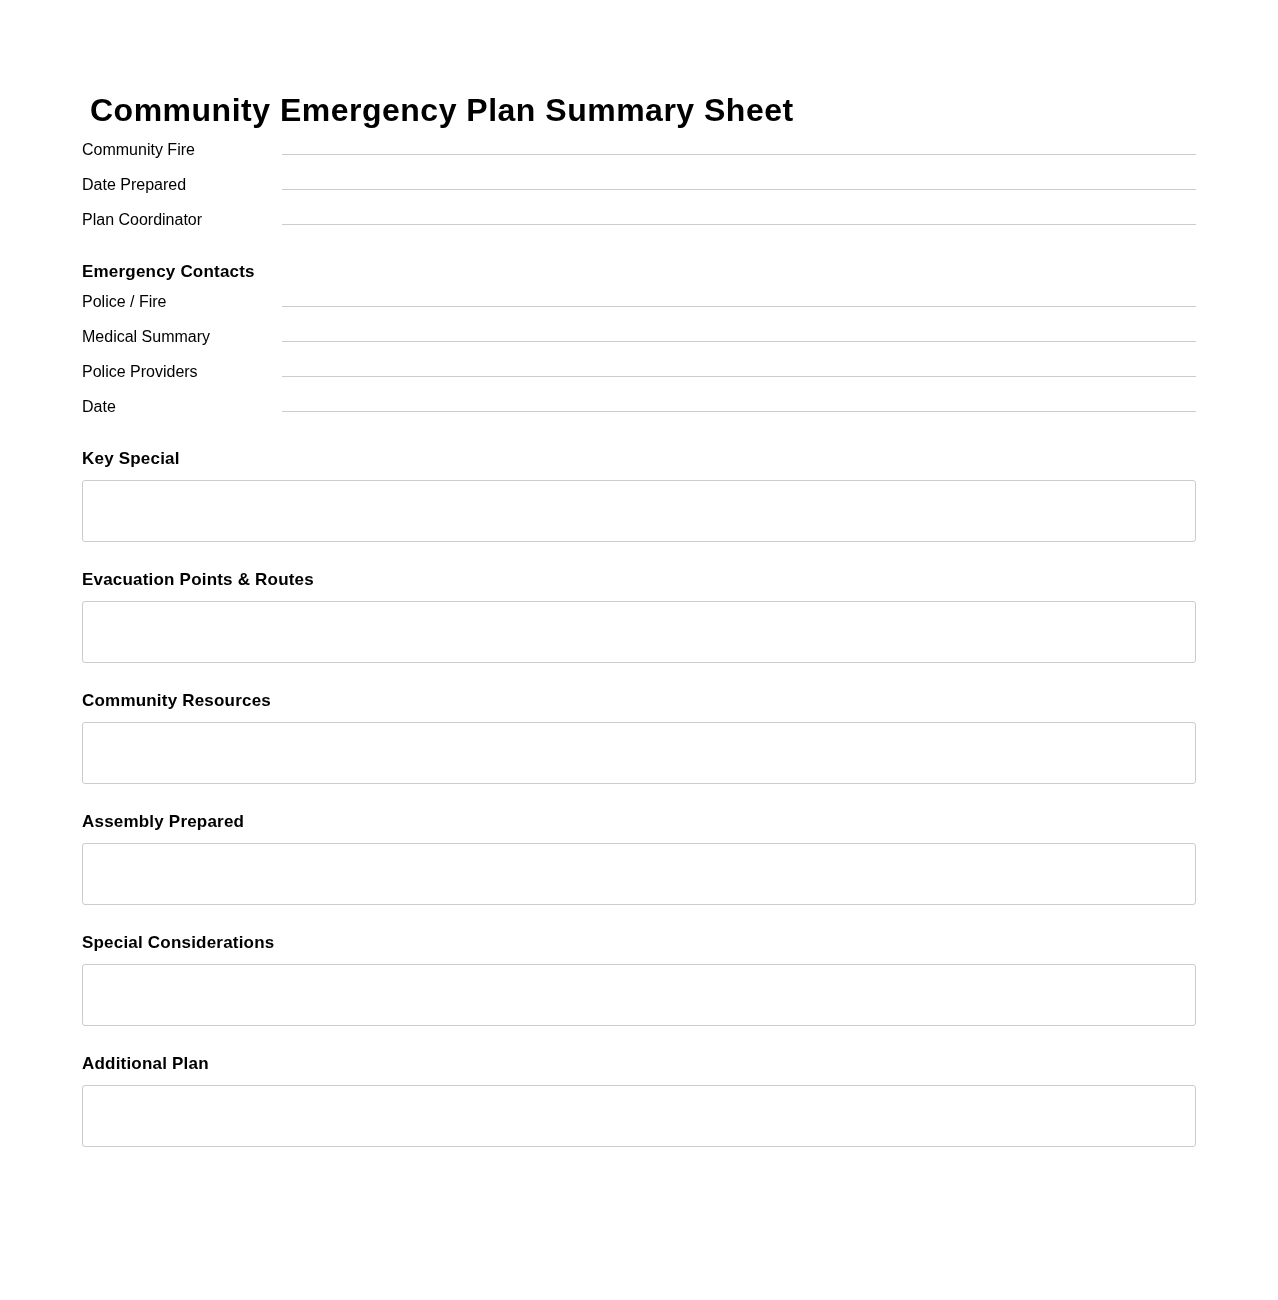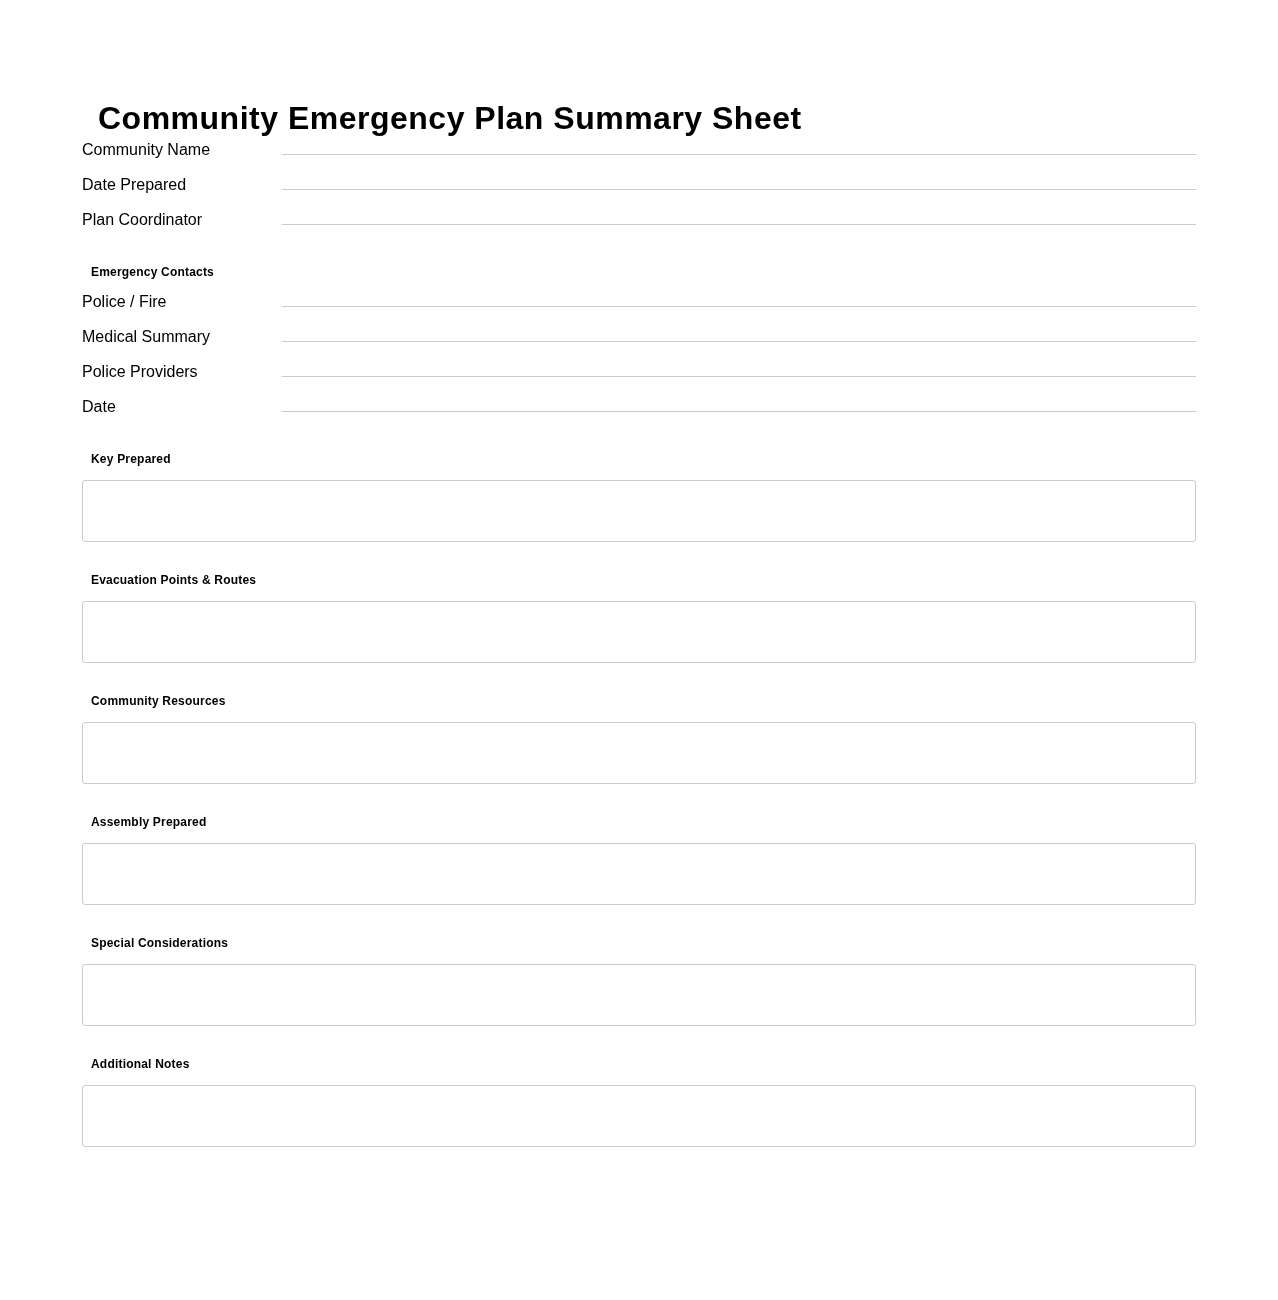--- a/index.html
+++ b/index.html
@@ -1,32 +1,32 @@
 <!DOCTYPE html>
 <html><head>
 <meta charset="utf-8">
 <style>
   html, body { margin:0; padding:0; background:#fff; }
   body { width:1278px; height:1300px; font-family:"Liberation Sans", sans-serif; color:#000; }
   .page { position:absolute; left:82px; top:0; width:1114px; }
-  h1 { position:absolute; top:82px; left:0; margin:16px; font-size:32px; font-weight:bold; letter-spacing:0.5px; line-height:40px; white-space:nowrap; }
+  h1 { position:absolute; top:82px; left:0; margin:8px; font-size:32px; font-weight:bold; letter-spacing:0.5px; line-height:40px; white-space:nowrap; }
   .row { position:absolute; left:0; width:1114px; height:35px; }
   .row .lbl { position:absolute; left:0; top:0; font-size:16px; line-height:20px; }
   .row .line { position:absolute; left:200px; right:0; top:14px; height:0; border-bottom:1px solid #cccccc; }
-  .sec { position:absolute; left:9px; font-size:12px; font-weight:bold; line-height:22px; white-space:nowrap; letter-spacing:0.2px; }
+  .sec { position:absolute; left:0; font-size:17px; font-weight:bold; line-height:22px; white-space:nowrap; letter-spacing:0.2px; }
   .box { position:absolute; left:0; width:1112px; height:60px; border:1px solid #cccccc; border-radius:3px; background:#fff; }
 </style>
 </head>
 <body>
 
 <div class="page">
   <h1>Community Emergency Plan Summary Sheet</h1>
 
   <div class="row" style="top:140px">
-    <span class="lbl">Community Name</span>
+    <span class="lbl">Community Fire</span>
     <div class="line"></div>
   </div>
   <div class="row" style="top:175px">
     <span class="lbl">Date Prepared</span>
     <div class="line"></div>
   </div>
   <div class="row" style="top:210px">
     <span class="lbl">Plan Coordinator</span>
     <div class="line"></div>
   </div>
@@ -43,30 +43,30 @@
   </div>
   <div class="row" style="top:362px">
     <span class="lbl">Police Providers</span>
     <div class="line"></div>
   </div>
   <div class="row" style="top:397px">
     <span class="lbl">Date</span>
     <div class="line"></div>
   </div>
 
-  <div class="sec" style="top:448px">Key Prepared</div>
+  <div class="sec" style="top:448px">Key Special</div>
   <div class="box" style="top:480px"></div>
 
   <div class="sec" style="top:569px">Evacuation Points &amp; Routes</div>
   <div class="box" style="top:601px"></div>
 
   <div class="sec" style="top:690px">Community Resources</div>
   <div class="box" style="top:722px"></div>
 
   <div class="sec" style="top:811px">Assembly Prepared</div>
   <div class="box" style="top:843px"></div>
 
   <div class="sec" style="top:932px">Special Considerations</div>
   <div class="box" style="top:964px"></div>
 
-  <div class="sec" style="top:1053px">Additional Notes</div>
+  <div class="sec" style="top:1053px">Additional Plan</div>
   <div class="box" style="top:1085px"></div>
 </div>
 
 </body></html>

